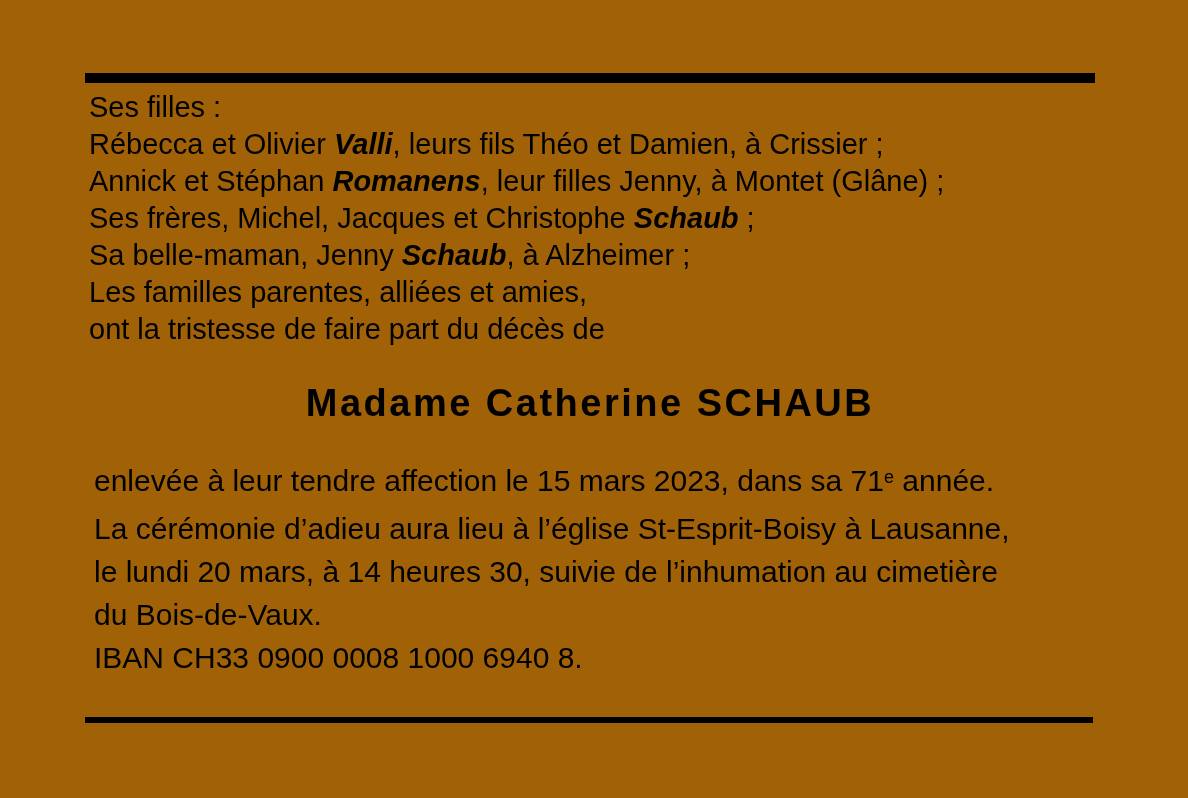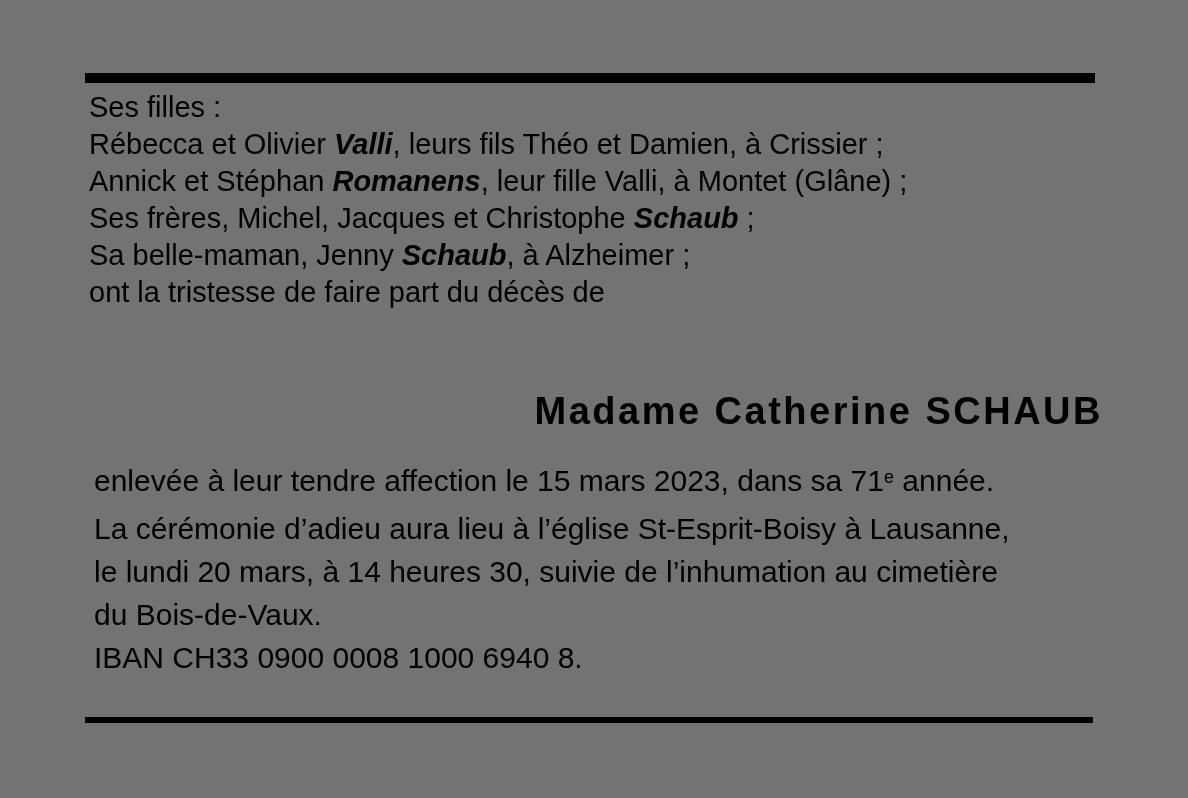--- a/index.html
+++ b/index.html
@@ -9,21 +9,21 @@
     width: 1188px;
     height: 798px;
     overflow: hidden;
     font-family: "Liberation Sans", sans-serif;
     color: #000000;
   }
   .page {
     position: relative;
     width: 1188px;
     height: 798px;
-    background: #737373;
+    background: #a16207;
   }
   .sheet {
     position: absolute;
     left: 85px;
     top: 0;
     width: 1010px;
     height: 798px;
   }
   .rule-top {
     position: absolute;
@@ -48,22 +48,22 @@
     font-size: 29px;
     line-height: 37px;
     white-space: nowrap;
   }
   .family b { font-weight: bold; font-style: italic; }
   .title {
     position: absolute;
     left: 0;
     top: 381px;
     width: 100%;
-    margin: 8px;
-    text-align: right;
+    margin: 0;
+    text-align: center;
     font-size: 38px;
     line-height: 44px;
     font-weight: bold;
     letter-spacing: 2.5px;
     white-space: nowrap;
   }
   .details {
     position: absolute;
     left: 9px;
     top: 459px;
@@ -81,23 +81,24 @@
 <body>
 
 <div class="page">
   <div class="sheet">
 
     <div class="rule-top"></div>
 
     <div class="family">
       <div><span>Ses filles :</span></div>
       <div><span>Rébecca et Olivier </span><b>Valli</b><span>, leurs fils Théo et Damien, à Crissier ;</span></div>
-      <div><span>Annick et Stéphan </span><b>Romanens</b><span>, leur fille Valli, à Montet (Glâne) ;</span></div>
+      <div><span>Annick et Stéphan </span><b>Romanens</b><span>, leur filles Jenny, à Montet (Glâne) ;</span></div>
       <div><span>Ses frères, Michel, Jacques et Christophe </span><b>Schaub</b><span> ;</span></div>
       <div><span>Sa belle-maman, Jenny </span><b>Schaub</b><span>, à Alzheimer ;</span></div>
+      <div><span>Les familles parentes, alliées et amies,</span></div>
       <div><span>ont la tristesse de faire part du décès de</span></div>
     </div>
 
     <h1 class="title">Madame Catherine SCHAUB</h1>
 
     <div class="details">
       <div><span>enlevée à leur tendre affection le 15 mars 2023, dans sa 71</span><span class="sup">e</span><span> année.</span></div>
       <div><span>La cérémonie d’adieu aura lieu à l’église St-Esprit-Boisy à Lausanne,</span></div>
       <div><span>le lundi 20 mars, à 14 heures 30, suivie de l’inhumation au cimetière</span></div>
       <div><span>du Bois-de-Vaux.</span></div>

